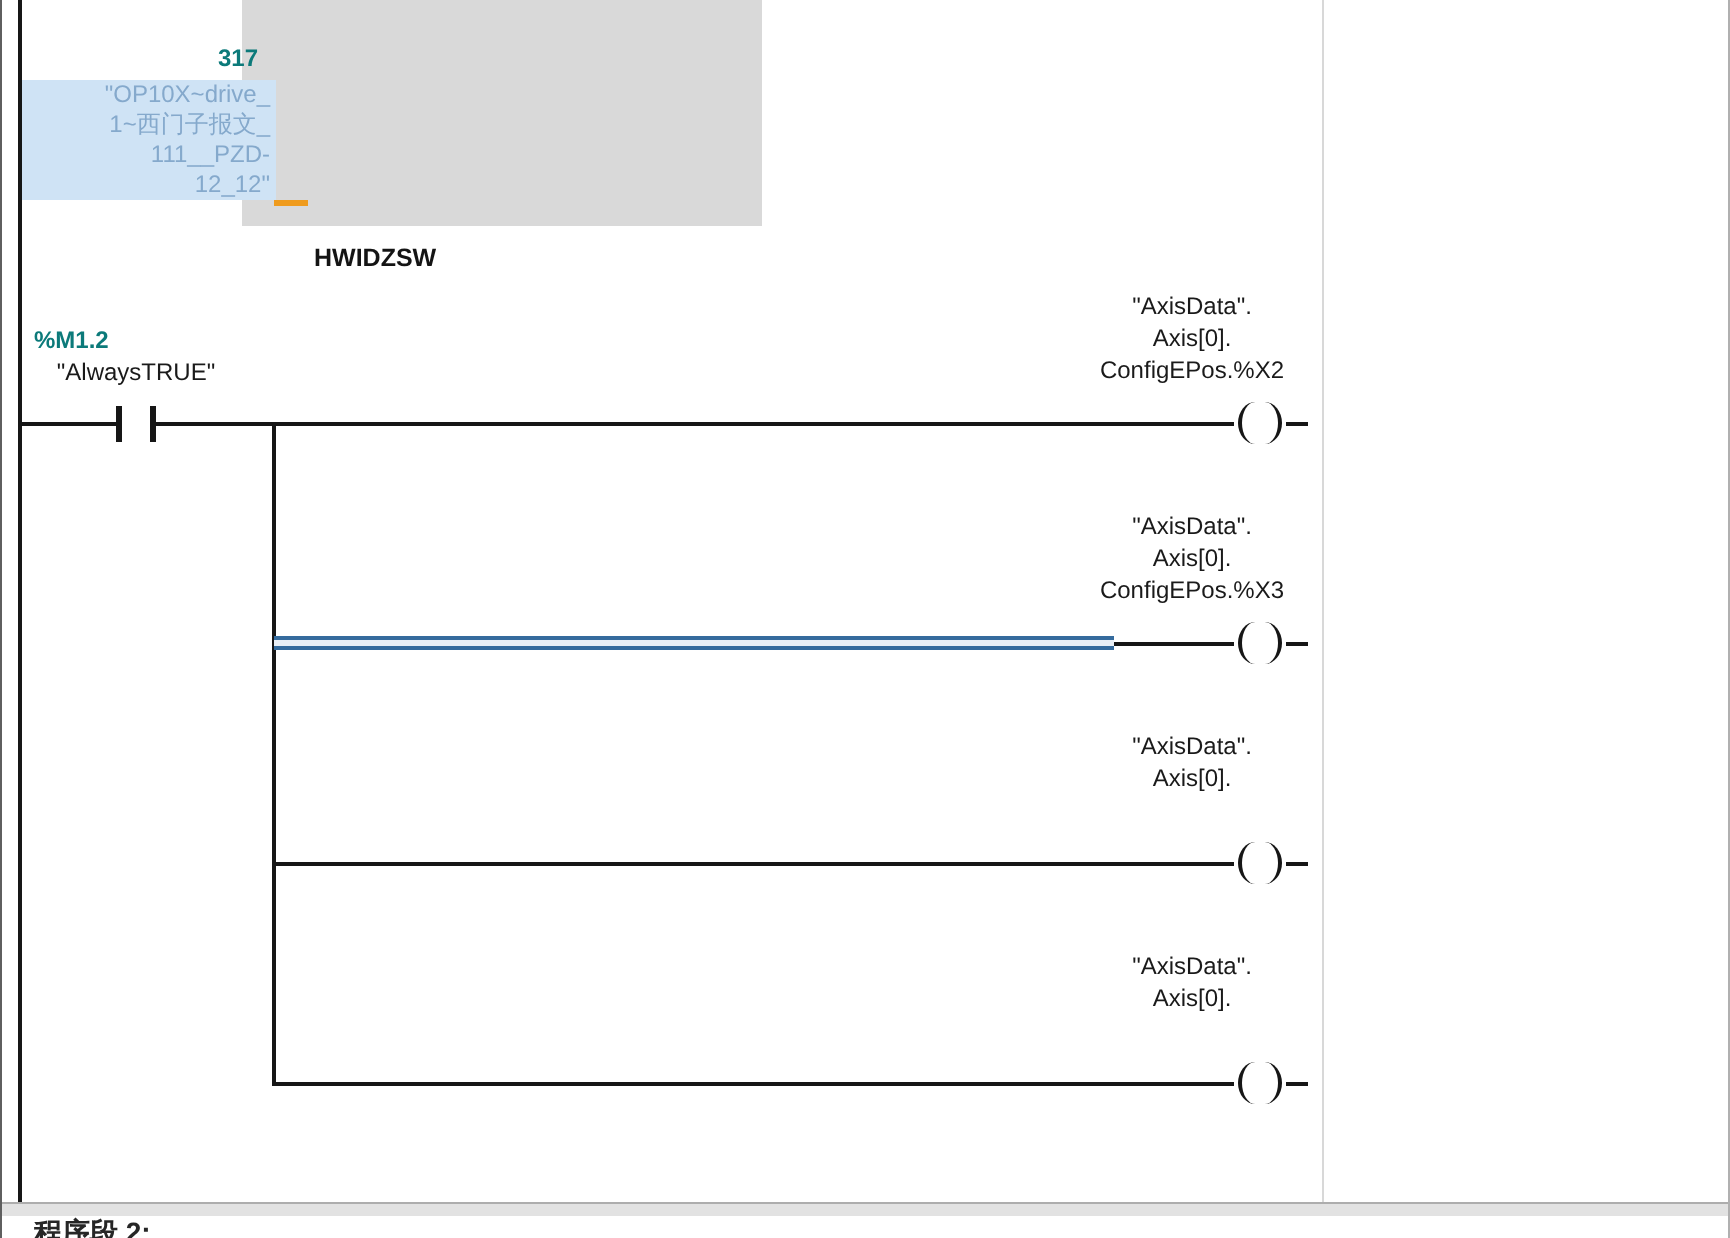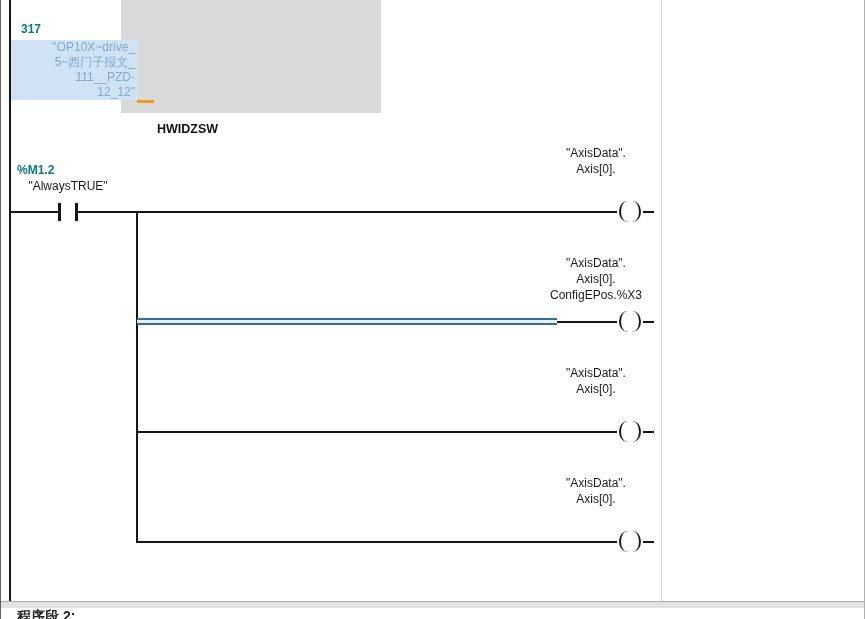--- a/index.html
+++ b/index.html
@@ -12,21 +12,21 @@
   }
   .abs { position:absolute; }
   .hline { position:absolute; height:2px; background:var(--wire-black,#161616); }
   .vline { position:absolute; width:2px; background:var(--wire-black,#161616); }
 
   .rail { left:8px; top:0; height:601px; }
 
   .instr-box { left:120px; top:0; width:260px; height:113px; background:var(--box-gray,#d9d9d9); }
 
   .const-val {
-    left:20px; top:22px; width:110px; padding-right:2px;
+    left:20px; top:22px; width:110px; text-align:right; padding-right:2px;
     color:var(--operand-teal,#0c7a7a); font-weight:bold; font-size:12px; line-height:15px;
   }
   .operand-selected {
     left:10px; top:40px; width:127px; text-align:right; padding-right:3px;
     background:var(--selected-operand-bg,#cfe3f5);
     color:var(--selected-operand-text,#85a9cc);
     font-size:12px; line-height:15px;
   }
   .orange-wire { left:136px; top:100px; width:17px; height:3px; background:var(--connector-orange,#ef9b1d); }
   .param-name {
@@ -82,21 +82,21 @@
 <div class="canvas">
 
   <div class="vline rail"></div>
 
   <div class="abs instr-box"></div>
 
   <div class="abs const-val">317</div>
 
   <div class="abs operand-selected">
     <div>"OP10X~drive_</div>
-    <div>5~西门子报文_</div>
+    <div>1~西门子报文_</div>
     <div>111__PZD-</div>
     <div>12_12"</div>
   </div>
 
   <div class="abs orange-wire"></div>
 
   <div class="abs param-name">HWIDZSW</div>
 
   <div class="hline" style="left:9px;top:211px;width:49px;"></div>
 
@@ -106,20 +106,21 @@
     <div class="abs contact-addr">%M1.2</div>
     <div class="abs contact-name">"AlwaysTRUE"</div>
   </div>
 
   <div class="hline" style="left:77px;top:211px;width:539px;"></div>
 
   <div class="abs">
     <div class="coil-label" style="top:145px;">
       <div>"AxisData".</div>
       <div>Axis[0].</div>
+      <div>ConfigEPos.%X2</div>
     </div>
     <div class="paren paren-l" style="left:618px;top:201px;"></div>
     <div class="paren paren-r" style="left:631px;top:201px;"></div>
     <div class="hline" style="left:642px;top:211px;width:11px;"></div>
   </div>
 
   <div class="vline" style="left:135px;top:211px;height:332px;"></div>
 
   <div class="selected-wire"></div>
   <div class="hline" style="left:556px;top:321px;width:60px;"></div>

